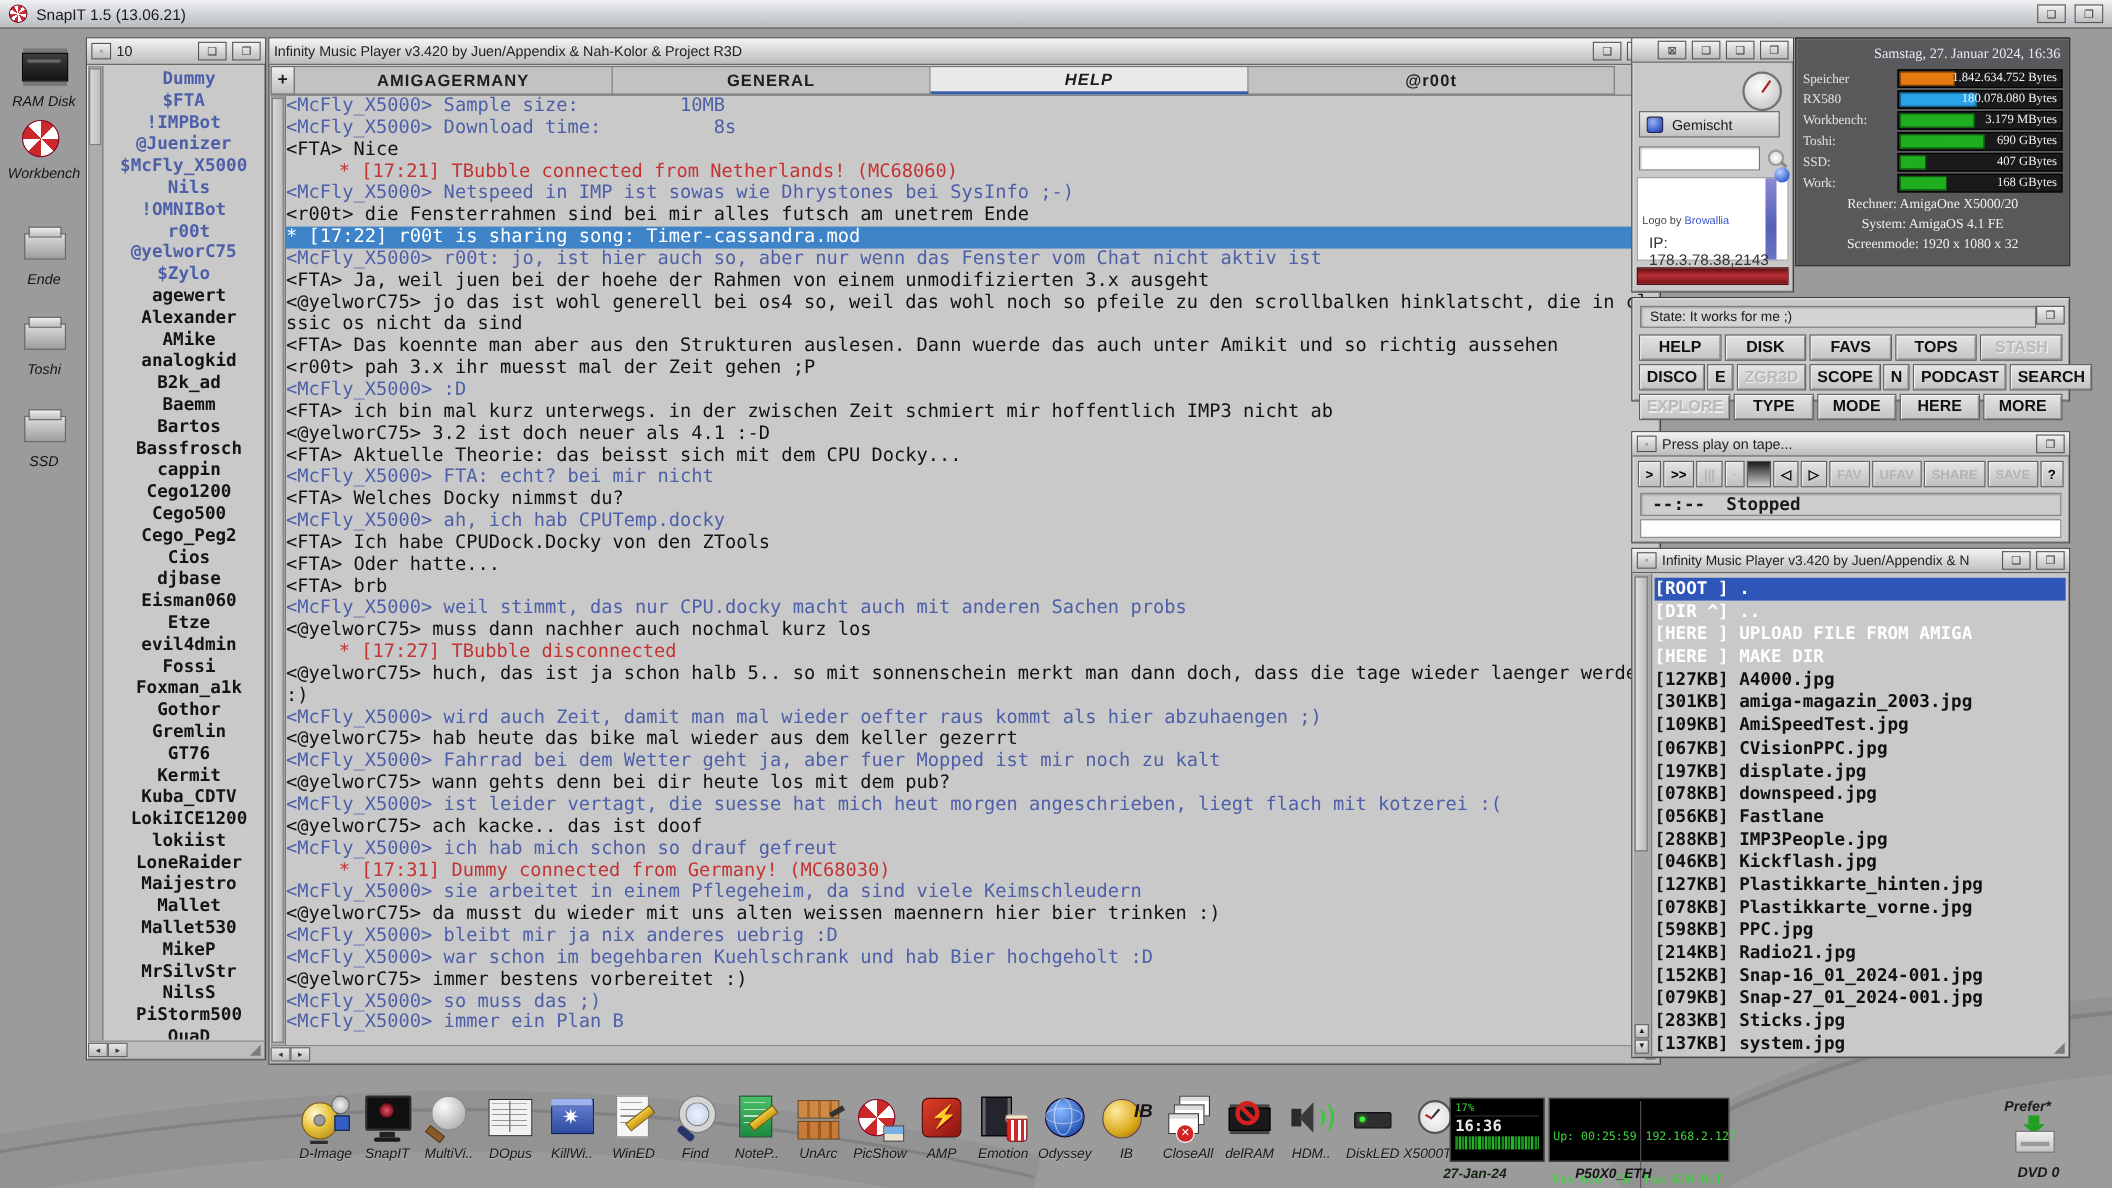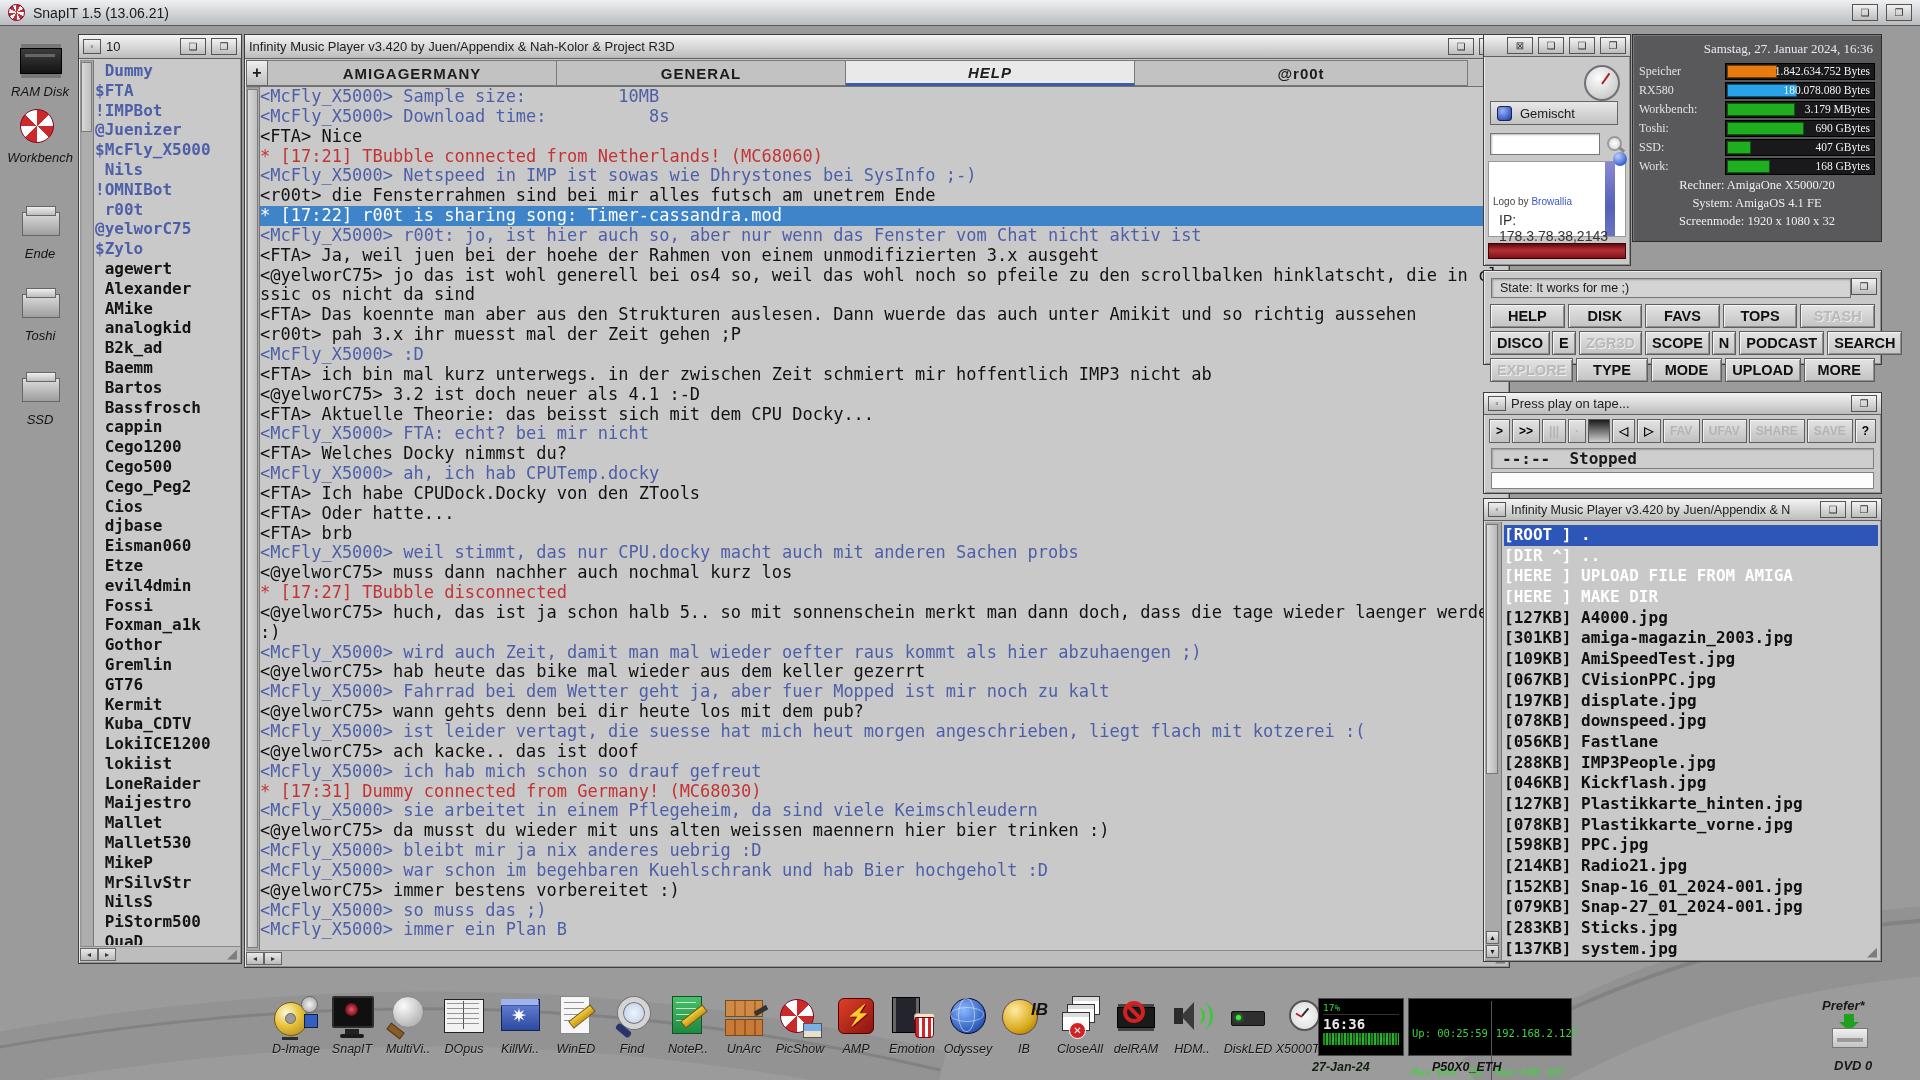--- a/index.html
+++ b/index.html
@@ -34,42 +34,42 @@
   .vthumb{position:absolute;left:1px;right:1px;background:linear-gradient(90deg,#d9d9d9,#bdbdbd);
     border:1px solid #7c7c7c;box-sizing:border-box;}
   .hstrip{position:absolute;left:1px;right:1px;bottom:1px;height:15px;background:#bdbdbd;
     border-top:1px solid #8a8a8a;display:flex;align-items:center;}
   .arr{width:18px;height:13px;border:1px solid #666;background:linear-gradient(#e8e8e8,#bbb);
     font-size:8px;display:flex;align-items:center;justify-content:center;color:#333;box-sizing:border-box;}
 
   
   #userwin{left:78px;top:34px;width:164px;height:930px;}
   #userlist{position:absolute;left:16px;top:26px;right:2px;bottom:18px;overflow:hidden;
-    font:16px/19.8px "DejaVu Sans Mono",monospace;white-space:pre;}
+    font:16px/19.8px "DejaVu Sans Mono",monospace;white-space:pre;text-align:center;}
   .nick{height:19.8px;}
   .nick.op{color:#4d5fa8;font-weight:bold;}
   .nick.user{color:#141414;font-weight:bold;}
 
   
   #chatwin{left:244px;top:34px;width:1266px;height:934px;}
   #tabrow{position:absolute;left:1px;right:1px;top:25px;height:26px;display:flex;
     background:#c2c2c2;border-bottom:1px solid #707070;}
   .tabbtn{width:22px;border:1px solid #666;background:linear-gradient(#eee,#bfbfbf);
     font-weight:bold;display:flex;align-items:center;justify-content:center;box-sizing:border-box;}
   .tab{flex:0 0 289px;display:flex;align-items:center;justify-content:center;
     border:1px solid #787878;border-left:none;font-weight:bold;font-size:15px;letter-spacing:1px;
     box-sizing:border-box;color:#1d1d1d;}
   .tab.wide{flex:0 0 333px;}
   .tab.active{background:#e9e9e9;font-style:italic;border-bottom:3px solid #3c5ca4;}
   #chatbody{position:absolute;left:15px;right:2px;top:52px;bottom:17px;overflow:hidden;
     font:17px/19.85px "DejaVu Sans Mono",monospace;white-space:pre;}
   .cl{height:19.85px;}
   .cl.blue{color:#4d5fa8;}
   .cl.black{color:#121212;}
-  .cl.red{color:#c43333;}
+  .cl.red{color:#c43333;padding-left:48px;}
   .cl.highlight{background:#3f84c8;color:#fff;}
 
   
   #mixwin{left:1483px;top:34px;width:148px;height:232px;}
   #mixwin .tbar{justify-content:flex-end;height:22px;}
   .gauge{position:absolute;right:10px;top:30px;width:32px;height:32px;border-radius:50%;
     background:radial-gradient(circle at 40% 35%,#fdfdfd,#cfcfcf 70%,#9a9a9a);border:2px solid #707078;}
   .gauge::after{content:"";position:absolute;left:15px;top:4px;width:2px;height:13px;
     background:#b02020;transform:rotate(35deg);transform-origin:bottom;}
   .mixbtn{position:absolute;left:6px;top:66px;width:128px;height:24px;
@@ -533,21 +533,21 @@
           <div class="ctl-cell">
             <button class="cbtn dis">EXPLORE</button>
           </div>
           <div class="ctl-cell">
             <button class="cbtn">TYPE</button>
           </div>
           <div class="ctl-cell">
             <button class="cbtn">MODE</button>
           </div>
           <div class="ctl-cell">
-            <button class="cbtn">UPLOAD</button>
+            <button class="cbtn">HERE</button>
           </div>
           <div class="ctl-cell">
             <button class="cbtn">MORE</button>
           </div>
         </div>
       </div>
   </div>
 
   <div class="win" id="tapewin">
     <div class="tbar">

